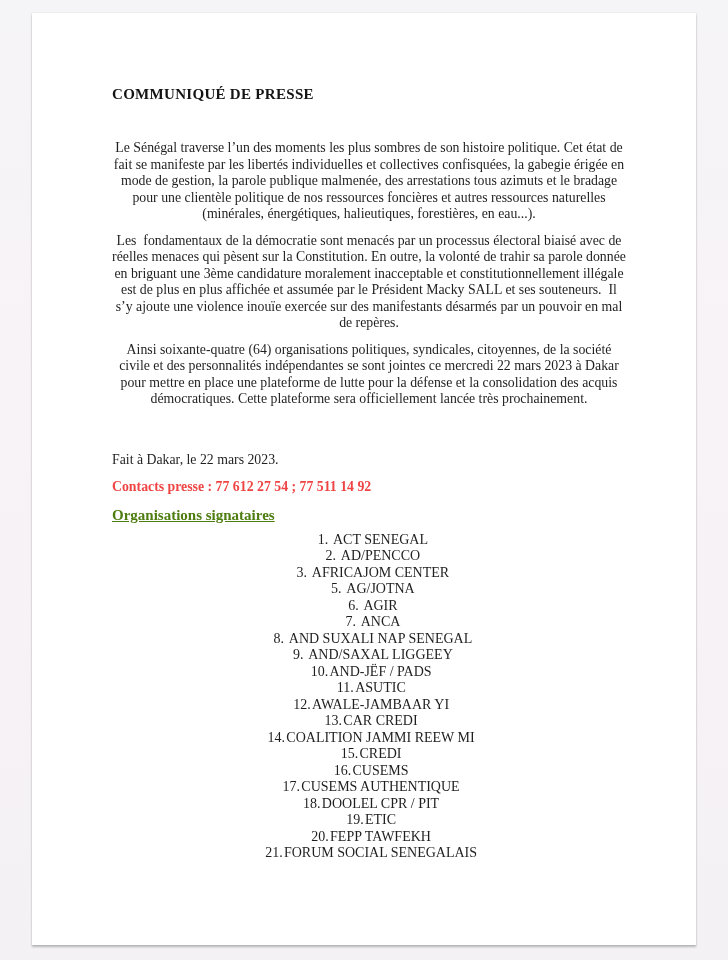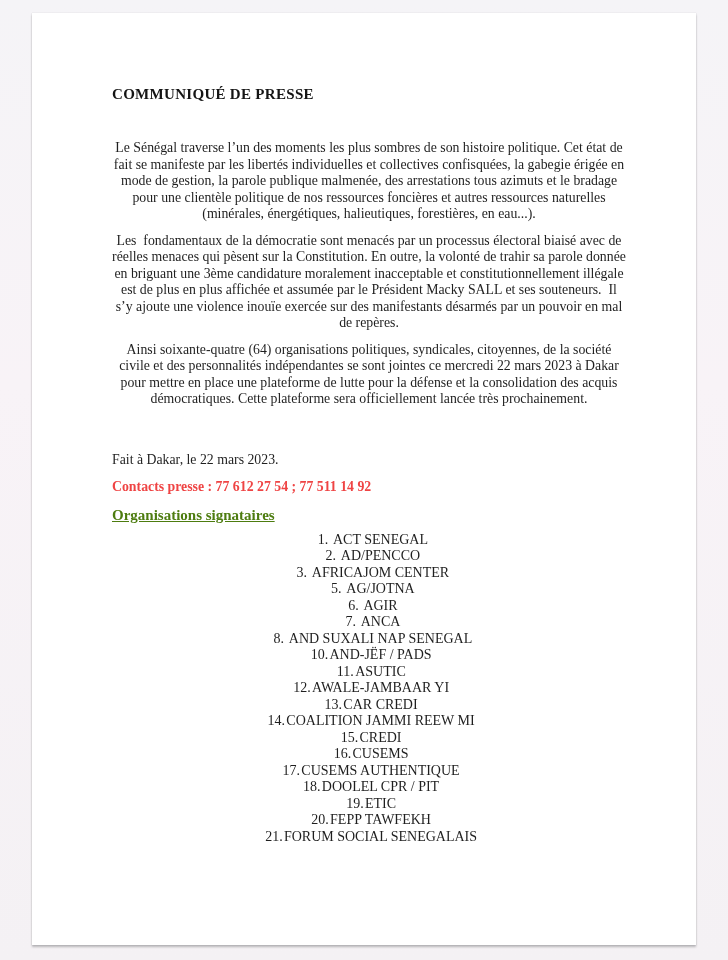--- a/index.html
+++ b/index.html
@@ -121,20 +121,23 @@
           <li class="sign-item">
             <span class="num">6.</span><span class="org">AGIR</span>
           </li>
           <li class="sign-item">
             <span class="num">7.</span><span class="org">ANCA</span>
           </li>
           <li class="sign-item">
             <span class="num">8.</span><span class="org">AND SUXALI NAP SENEGAL</span>
           </li>
           <li class="sign-item">
+            <span class="num">9.</span><span class="org">AND/SAXAL LIGGEEY</span>
+          </li>
+          <li class="sign-item">
             <span class="num">10.</span><span class="org">AND-JËF / PADS</span>
           </li>
           <li class="sign-item">
             <span class="num">11.</span><span class="org">ASUTIC</span>
           </li>
           <li class="sign-item">
             <span class="num">12.</span><span class="org">AWALE-JAMBAAR YI</span>
           </li>
           <li class="sign-item">
             <span class="num">13.</span><span class="org">CAR CREDI</span>

